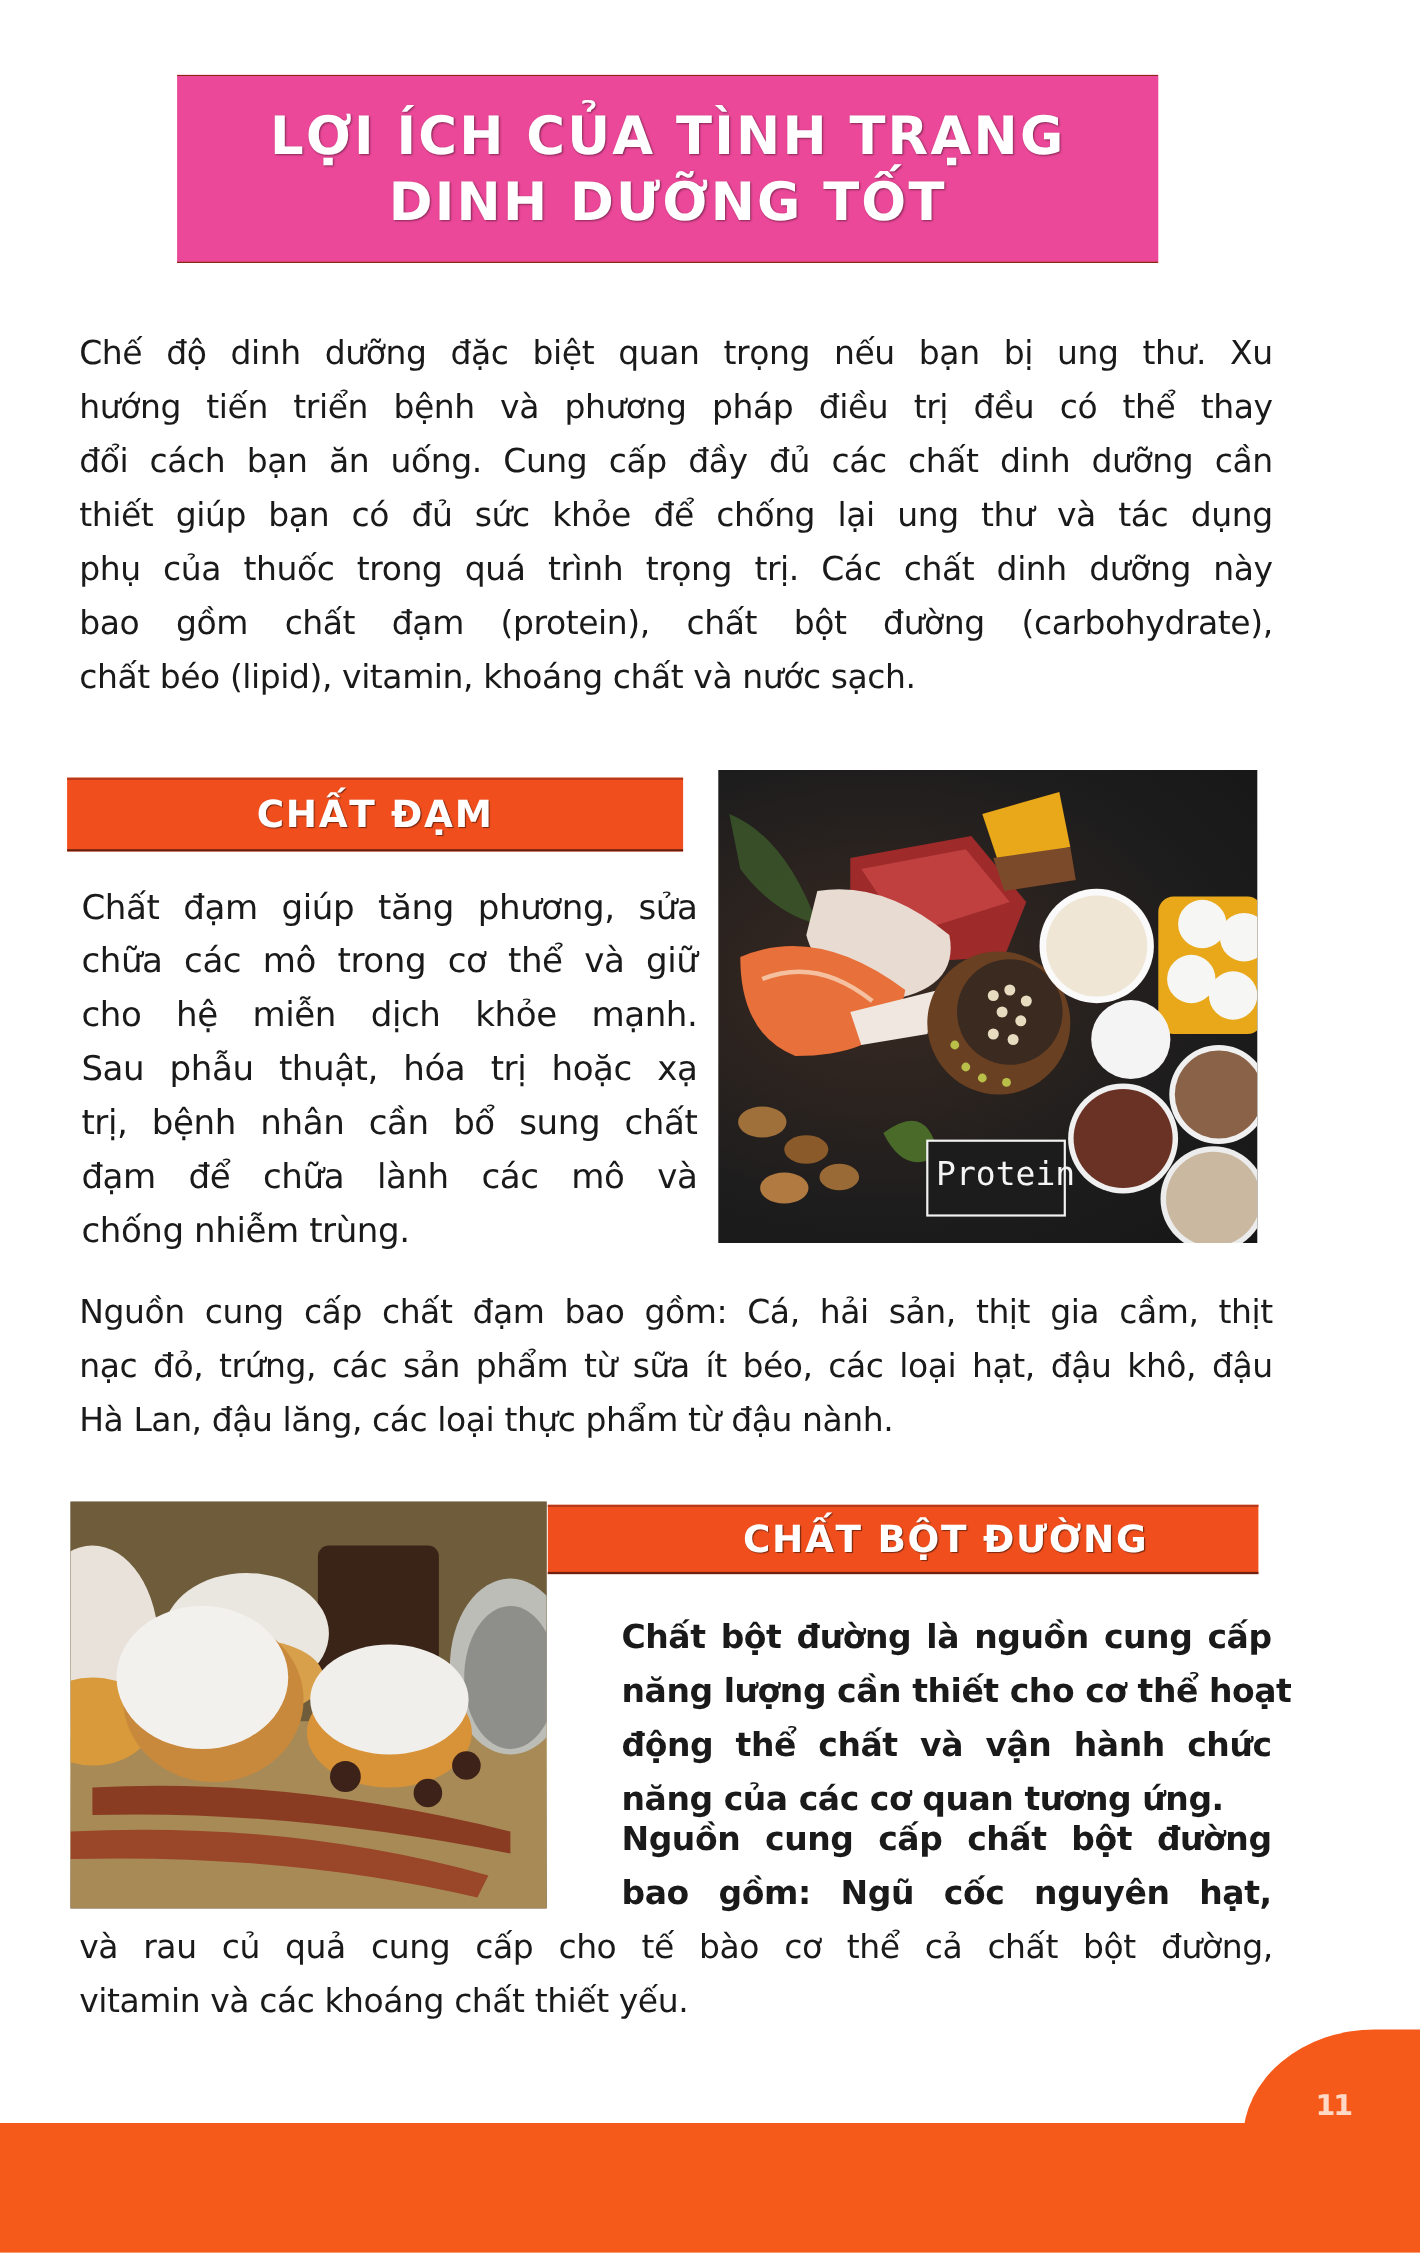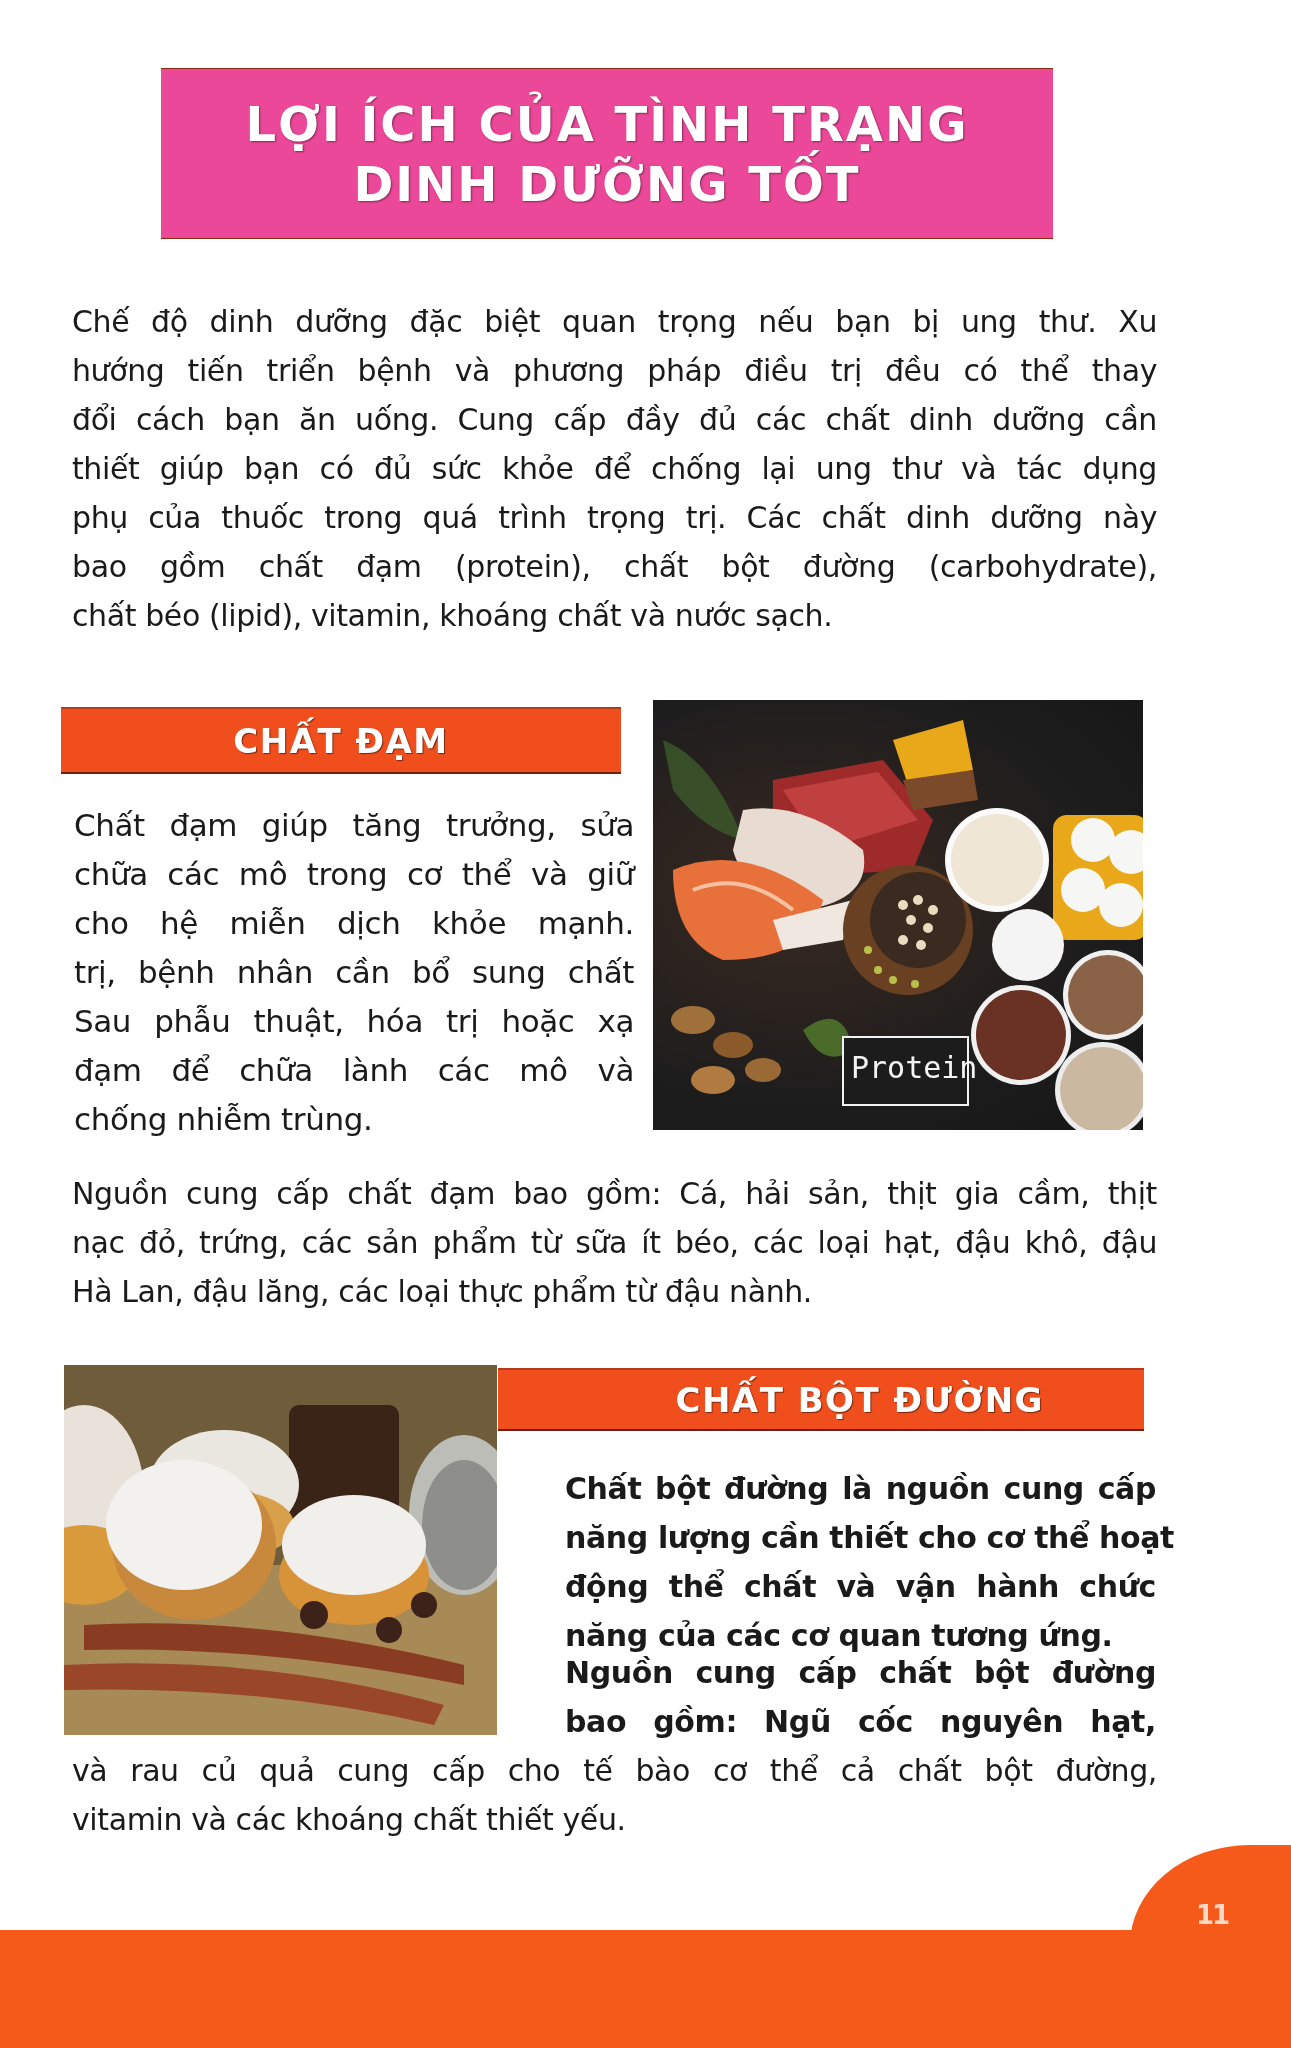--- a/index.html
+++ b/index.html
@@ -89,25 +89,25 @@
   <span class="line">phụ của thuốc trong quá trình trọng trị. Các chất dinh dưỡng này</span>
   <span class="line">bao gồm chất đạm (protein), chất bột đường (carbohydrate),</span>
   <span class="line">chất béo (lipid), vitamin, khoáng chất và nước sạch.</span>
 </p>
 
 <div class="sec-bar bar-protein">
   <span>CHẤT ĐẠM</span>
 </div>
 
 <p class="para protein-text">
-  <span class="line">Chất đạm giúp tăng trưởng, sửa</span>
+  <span class="line">Chất đạm giúp tăng phương, sửa</span>
   <span class="line">chữa các mô trong cơ thể và giữ</span>
   <span class="line">cho hệ miễn dịch khỏe mạnh.</span>
+  <span class="line">Sau phẫu thuật, hóa trị hoặc xạ</span>
   <span class="line">trị, bệnh nhân cần bổ sung chất</span>
-  <span class="line">Sau phẫu thuật, hóa trị hoặc xạ</span>
   <span class="line">đạm để chữa lành các mô và</span>
   <span class="line">chống nhiễm trùng.</span>
 </p>
 
 <div class="protein-photo">
   <svg width="490" height="430" viewBox="0 0 490 430">
 
     <path d="M10 40 Q60 60 90 140 Q50 130 20 90 Z" fill="#3c5a2a" opacity="0.8"></path>
     <path d="M150 330 Q190 300 200 350 Q170 370 150 330Z" fill="#4a6a2a"></path>
 

